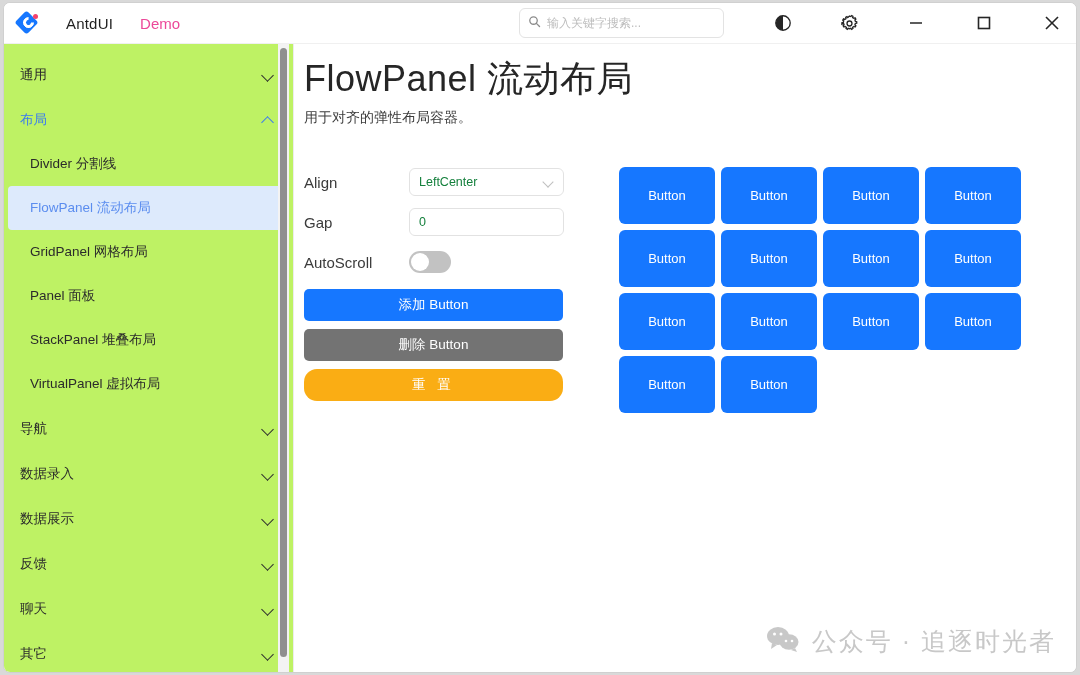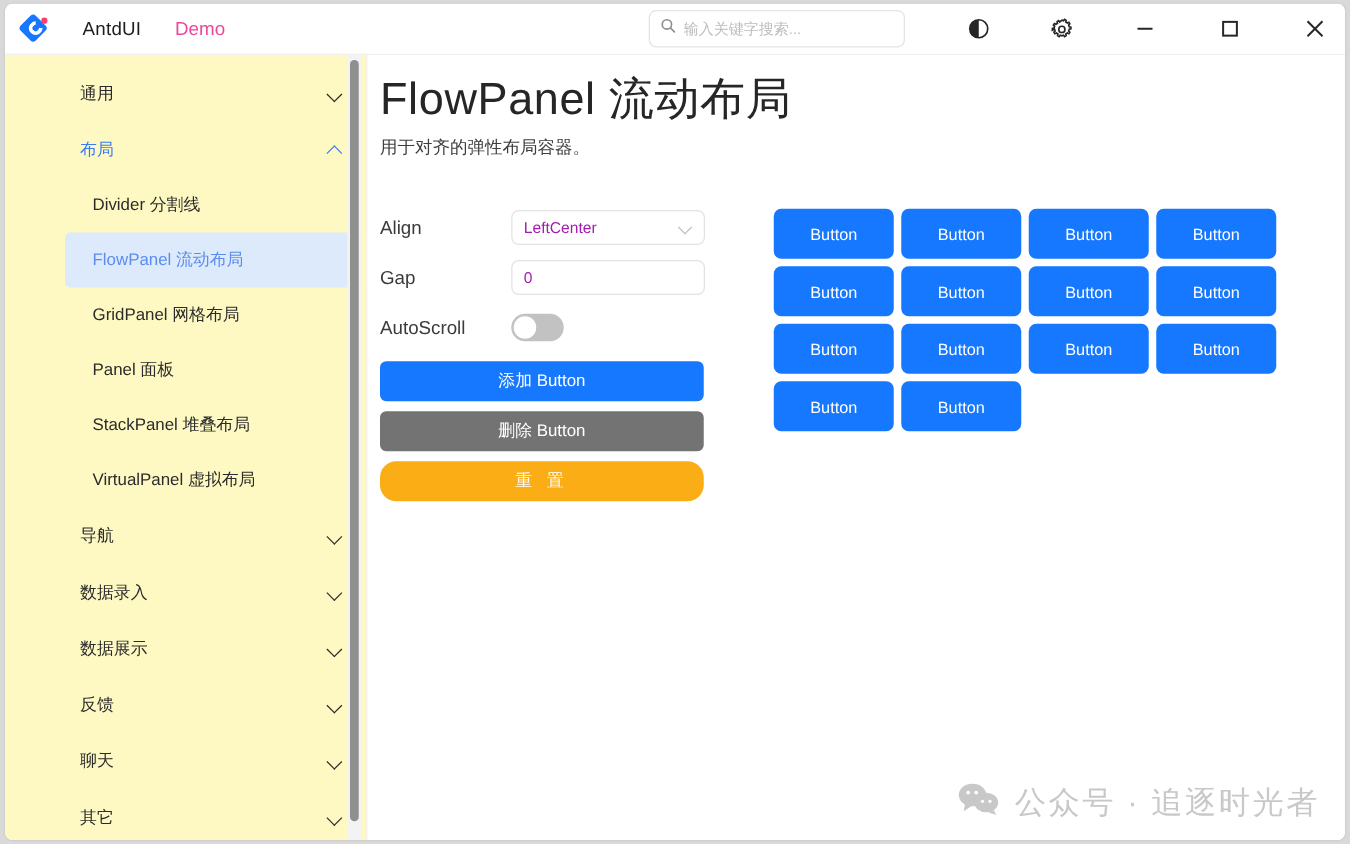--- a/index.html
+++ b/index.html
@@ -75,25 +75,24 @@
     color: #262626;
   }
   .winbtn.sys { width: 48px; }
 
   
   .body { flex: 1 1 auto; display: flex; min-height: 0; position: relative; }
 
   
   .sidebar {
     width: 289px; flex: 0 0 289px;
-    background: #fef9c3;
+    background: #bef264;
     position: relative;
     padding-top: 8px;
     overflow: hidden;
-    padding-left: 44px;
   }
   .nav-group {
     height: 45px; display: flex; align-items: center;
     padding: 0 18px 0 16px;
     font-size: 13.5px; color: #2b2b2b;
     justify-content: space-between;
   }
   .nav-group.active { color: #3a7cf0; }
   .chev { width: 14px; height: 14px; display: inline-block; position: relative; }
   .chev::before {
@@ -146,21 +145,21 @@
 
   .left-pane { width: 272px; flex: 0 0 272px; }
   .form-row { display: flex; align-items: center; height: 38px; margin-bottom: 2px; }
   .form-label { width: 105px; font-size: 15px; color: #3b3b3b; }
   .field {
     width: 155px; height: 28px;
     border: 1px solid #e2e2e2; border-radius: 6px;
     background: #fff;
     display: flex; align-items: center;
     padding: 0 9px;
-    font-size: 12.5px; color: #a21caf;
+    font-size: 12.5px; color: #15803d;
     justify-content: space-between;
   }
   .field .caret {
     width: 11px; height: 11px; position: relative; color: #bfbfbf;
   }
   .field .caret::before {
     content: ""; position: absolute; left: 1px; top: 1px;
     width: 7px; height: 7px;
     border-right: 1.4px solid currentColor;
     border-bottom: 1.4px solid currentColor;
@@ -184,21 +183,21 @@
     display: flex; align-items: center; justify-content: center;
     margin-top: 8px;
   }
   .act-add { background: #1677ff; }
   .act-del { background: #737373; }
   .act-reset { background: #faad14; letter-spacing: 4px; border-radius: 13px; }
 
   .right-pane { flex: 1 1 auto; padding-left: 43px; padding-top: 4px; }
   .btn-grid { display: flex; flex-wrap: wrap; gap: 6px 6px; width: 412px; }
   .flow-btn {
-    width: 96px; height: 40px;
+    width: 96px; height: 57px;
     background: #1677ff; color: #fff;
     border: none; border-radius: 6px;
     font-size: 13px; font-family: inherit;
     display: flex; align-items: center; justify-content: center;
   }
 
   .watermark {
     position: absolute; right: 20px; bottom: 14px;
     display: flex; align-items: flex-start; gap: 12px;
     color: #c8c8c8;

